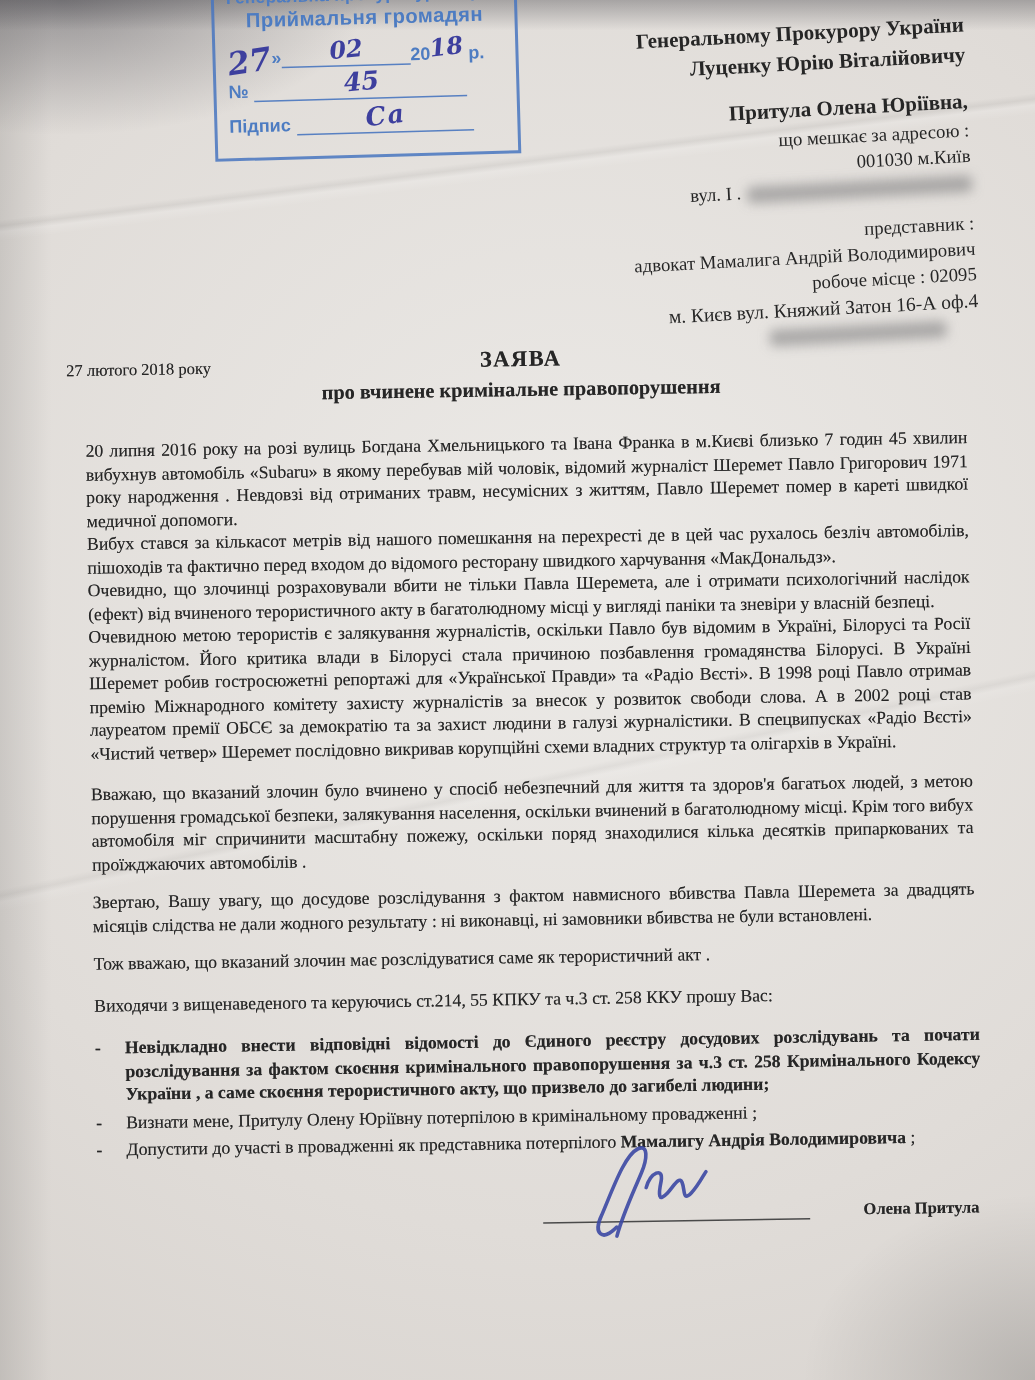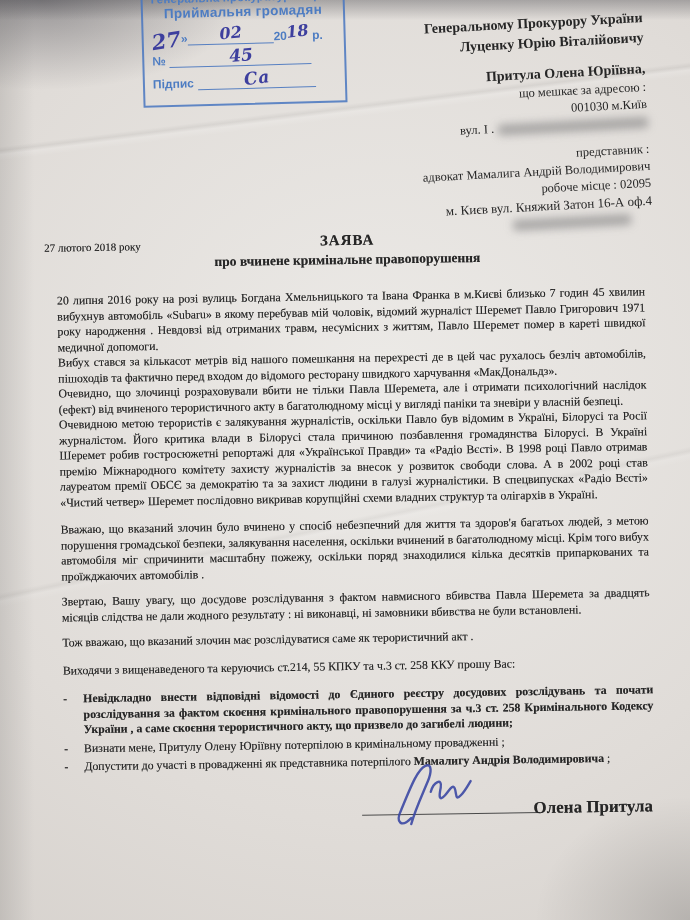--- a/index.html
+++ b/index.html
@@ -74,21 +74,21 @@
   .bullet{display:flex;margin-top:3px;padding-left:8px;}
   .bullet .marker{width:20px;flex:none;font-weight:700;}
   .bullet .btext{flex:1;text-align:justify;}
   .bullet.bold .btext,.bullet .marker{font-weight:700;}
   b{font-weight:700;}
 
   
   .sig-row{position:relative;height:50px;margin-top:6px;}
   .sig-line{position:absolute;left:305px;width:178px;bottom:11px;border-bottom:1.5px solid #4a4a4a;}
   .sig-svg{position:absolute;left:330px;bottom:2px;overflow:visible;}
-  .sig-name{position:absolute;right:2px;bottom:8px;font-size:17px;font-weight:700;}
+  .sig-name{position:absolute;right:2px;bottom:8px;font-size:11px;font-weight:700;}
 </style>
 </head>
 <body>
 
 <div class="photo">
 
   <div class="stamp">
     <div class="s-org">Генеральна прокуратура України</div>
     <div class="s-dept">Приймальня громадян</div>
     <div class="s-row">

